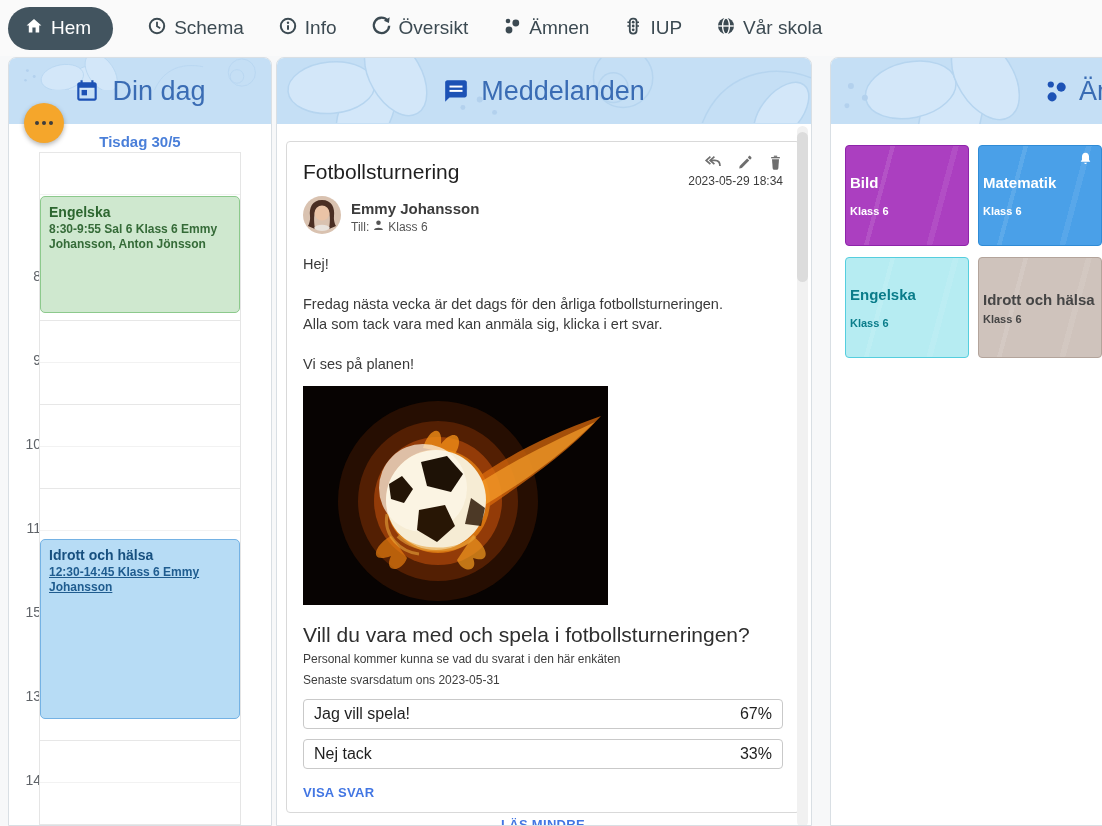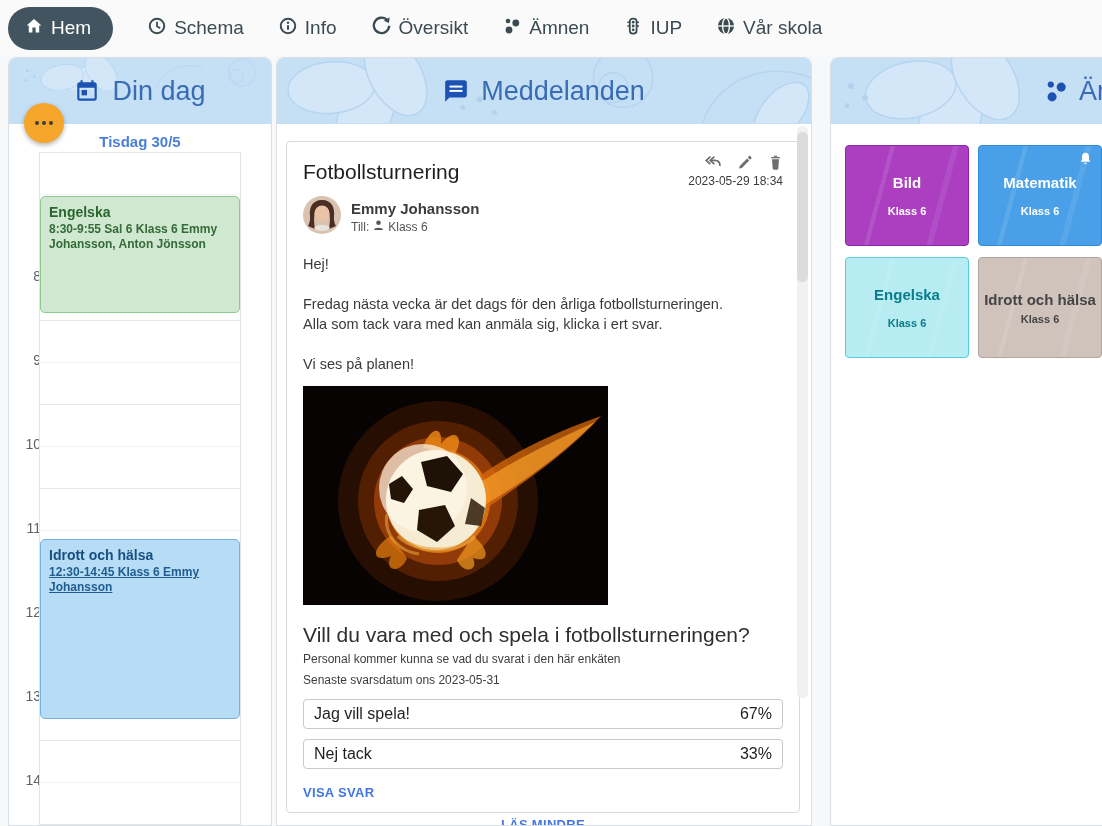--- a/index.html
+++ b/index.html
@@ -43,21 +43,21 @@
   .ev-green .ev-title{color:#2c662f;} .ev-green .ev-details{color:#356b38;}
   .ev-blue{top:387px;height:180px;background:#b7dcf5;border:1px solid #74b2e4;}
   .ev-blue .ev-title{color:#17507f;} .ev-blue .ev-details{color:#1f5c8f;text-decoration:underline;}
 
   .fab{position:absolute;left:24px;top:103px;width:40px;height:40px;border-radius:50%;
     background:#f5a62b;z-index:10;display:flex;align-items:center;justify-content:center;
     gap:3px;box-shadow:0 2px 5px rgba(0,0,0,.3);cursor:pointer;}
   .fab i{width:4px;height:4px;border-radius:50%;background:#3d3d3d;display:block;}
 
   
-  .msg-body{position:relative;height:574px;background:#fff;}
+  .msg-body{position:relative;height:703px;background:#fff;}
   .scroll-track{position:absolute;top:2px;right:3px;width:11px;bottom:0;background:#f1f1f1;border-radius:6px;}
   .scroll-thumb{position:absolute;top:6px;left:0;width:11px;height:150px;background:#dcdcdc;border-radius:6px;cursor:pointer;}
   .msg-card{position:absolute;left:9px;top:17px;width:514px;height:672px;background:#fff;
     border:1px solid #d9d9d9;border-radius:4px;padding:12px 16px;}
   .msg-head{display:flex;justify-content:space-between;align-items:flex-start;}
   .msg-subject{font-size:21px;color:#1f1f1f;padding-top:6px;}
   .msg-tools{text-align:left;}
   .tool-row{display:flex;gap:15px;justify-content:flex-end;}
   .tool-row span{cursor:pointer;display:inline-flex;}
   .msg-date{font-size:12px;color:#3c3c3c;margin-top:3px;}
@@ -73,21 +73,21 @@
     align-items:center;justify-content:space-between;padding:0 10px;margin-top:10px;
     font-size:16px;color:#1f1f1f;cursor:pointer;}
   .visa-svar{margin-top:16px;font-size:13px;font-weight:bold;color:#4276e3;cursor:pointer;display:inline-block;letter-spacing:.3px;}
   .las-mindre{margin-top:16px;text-align:center;font-size:13px;font-weight:bold;color:#4276e3;cursor:pointer;letter-spacing:.3px;}
 
   
   .subj-head-inner{position:absolute;left:212px;top:0;height:66px;display:flex;align-items:center;gap:10px;z-index:2;}
   .subj-body{position:relative;height:703px;background:#fff;}
   .tile-grid{position:absolute;left:14px;top:21px;display:grid;
     grid-template-columns:124px 124px;grid-auto-rows:101px;column-gap:9px;row-gap:11px;}
-  .tile{position:relative;border-radius:4px;display:flex;flex-direction:column;align-items:center;
+  .tile{position:relative;border-radius:4px;display:flex;flex-direction:column;align-items:flex-start;
     justify-content:center;gap:13px;text-align:center;cursor:pointer;padding:4px;overflow:hidden;}
   .tile::after{content:"";position:absolute;inset:0;pointer-events:none;
     background:linear-gradient(105deg,transparent 0 30%,rgba(255,255,255,.10) 30% 33%,transparent 33% 72%,rgba(255,255,255,.08) 72% 76%,transparent 76%);}
   .tile .t-name{font-size:15px;font-weight:bold;line-height:18px;position:relative;z-index:1;}
   .tile .t-klass{font-size:11px;font-weight:bold;position:relative;z-index:1;}
   .tile-purple{background:#ab3fc0;border:1px solid #8e24aa;color:#ffffff;}
   .tile-blue{background:#4aa0e8;border:1px solid #2f8bd6;color:#ffffff;}
   .tile-cyan{background:#b6ecf2;border:1px solid #55cede;color:#0a7c8a;}
   .tile-tan{background:#cfc3bc;border:1px solid #b3a49b;color:#454545;gap:4px;}
   .tile .bell{position:absolute;top:5px;right:7px;z-index:2;}
@@ -180,21 +180,21 @@
         <rect x="7" y="11" width="5" height="5" fill="#1d52b5"></rect>
       </svg>
     <span class="panel-title">Din dag</span>
   </div>
   <div class="cal-body">
     <div class="day-label">Tisdag 30/5</div>
     <span class="hour-label" style="top:144px">8</span>
     <span class="hour-label" style="top:228px">9</span>
     <span class="hour-label" style="top:312px">10</span>
     <span class="hour-label" style="top:396px">11</span>
-    <span class="hour-label" style="top:480px">12</span>
+    <span class="hour-label" style="top:480px">15</span>
     <span class="hour-label" style="top:564px">13</span>
     <span class="hour-label" style="top:648px">14</span>
 
     <span class="hour-label" style="top:816px;top:700px">16</span>
     <div class="day-col">
       <div class="cal-event ev-green">
         <div class="ev-title">Engelska</div>
         <div class="ev-details">8:30-9:55 Sal 6 Klass 6 Emmy Johansson, Anton Jönsson</div>
       </div>
       <div class="cal-event ev-blue">

